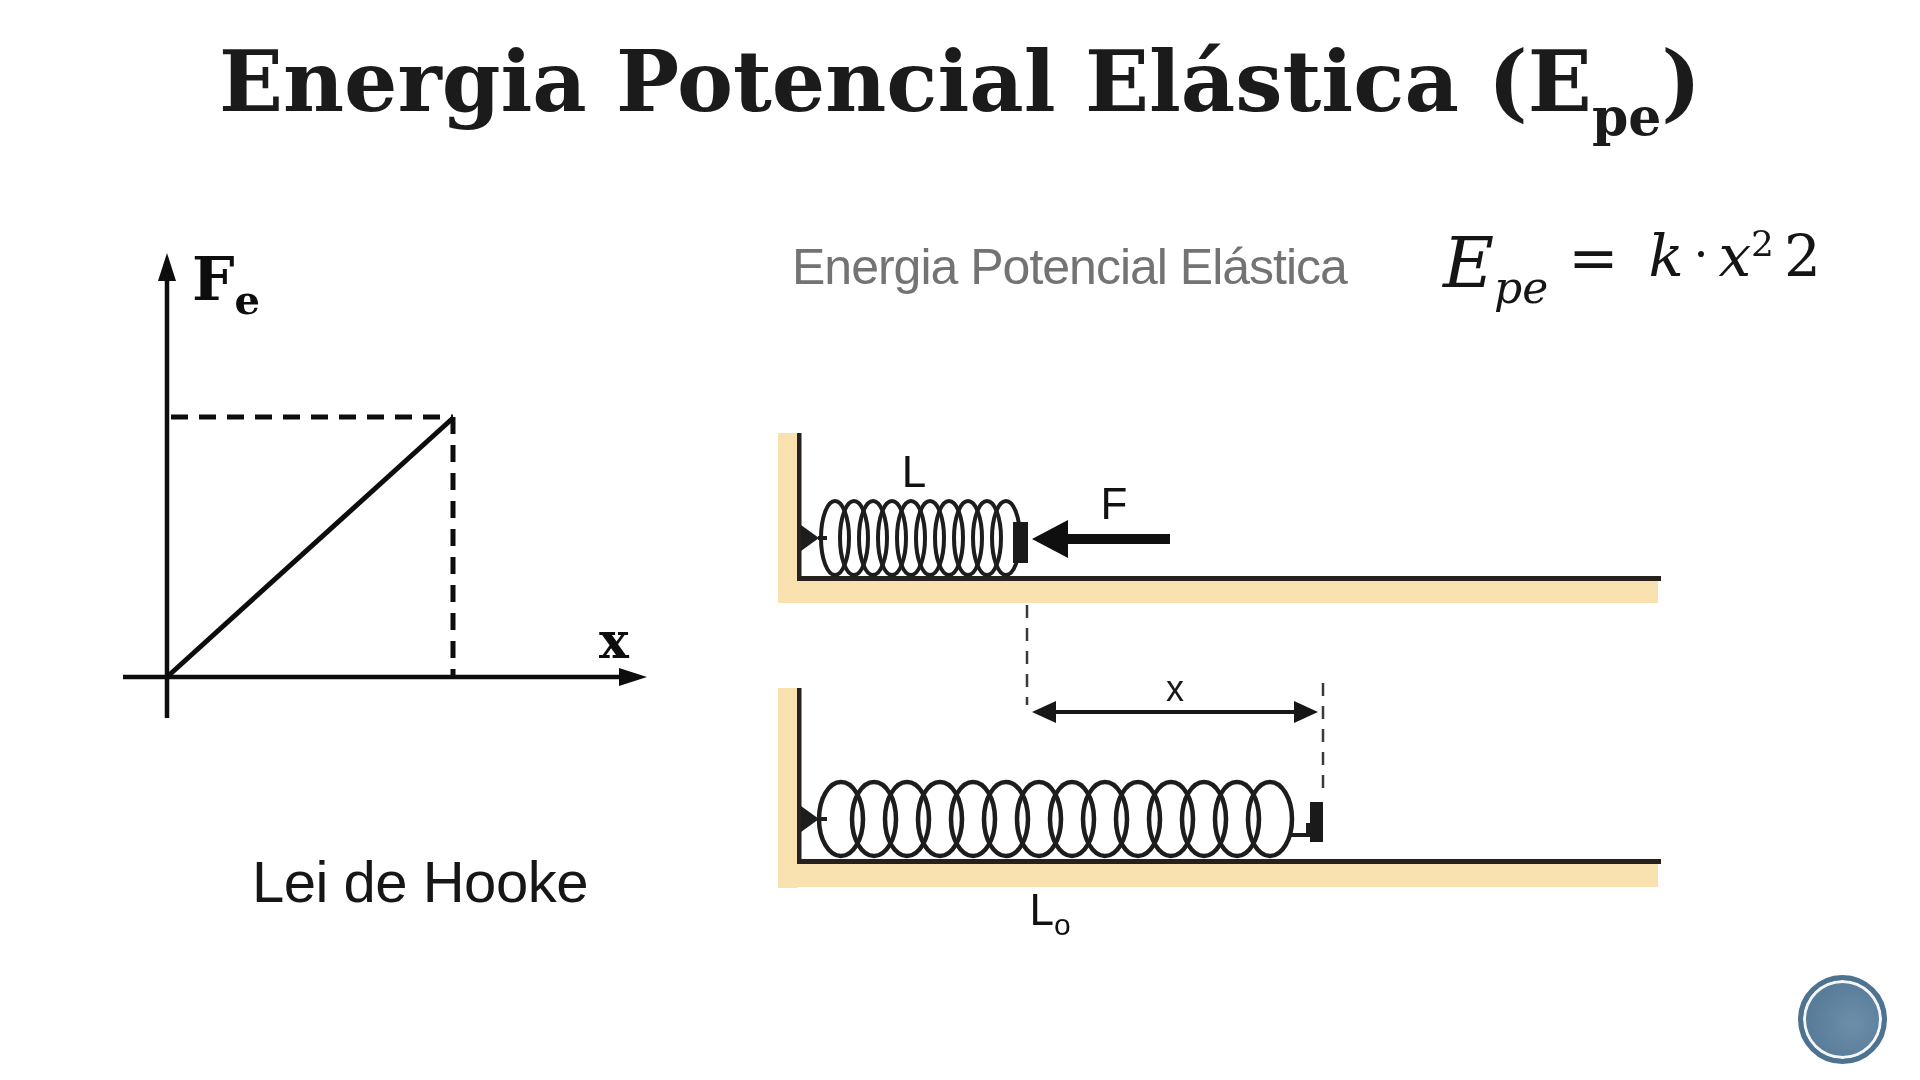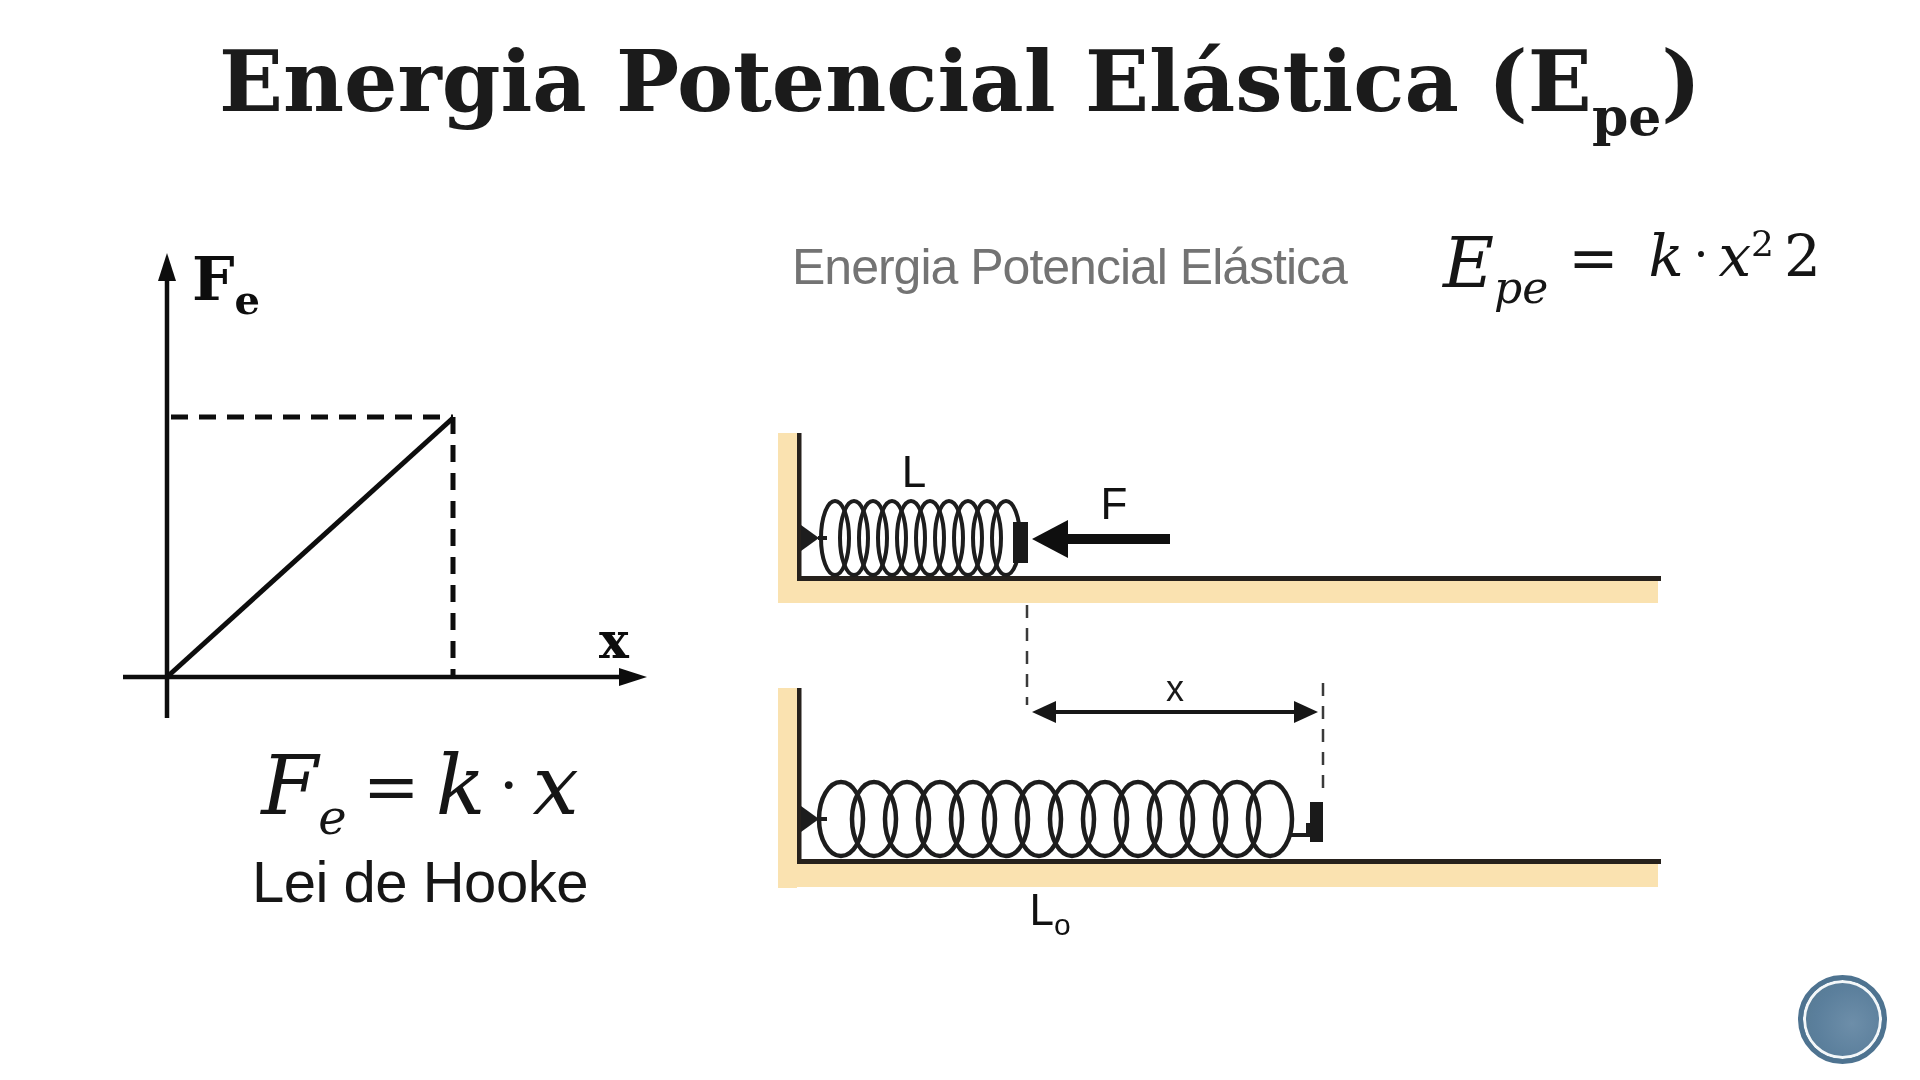--- a/index.html
+++ b/index.html
@@ -66,21 +66,20 @@
 
     <line x1="76" y1="232" x2="358" y2="232" stroke="#0d0d0d" stroke-width="5" stroke-dasharray="17 11"></line>
     <line x1="358" y1="232" x2="358" y2="490" stroke="#0d0d0d" stroke-width="5" stroke-dasharray="17 11"></line>
 
     <line x1="72" y1="492" x2="358" y2="233" stroke="#0d0d0d" stroke-width="5"></line>
 
     <text x="97" y="115" font-family="DejaVu Serif, serif" font-weight="700" font-size="60" fill="#0d0d0d"><tspan>F</tspan><tspan font-size="40" dy="14">e</tspan></text>
     <text x="504" y="473" font-family="DejaVu Serif, serif" font-weight="700" font-size="50" fill="#0d0d0d">x</text>
   </svg>
 
-  <div class="hooke-formula"><span class="mi">F</span><sub>e</sub><span class="mo">=</span><span class="mi">k</span><span class="mdot">·</span><span class="mi">x</span></div>
   <div class="hooke-caption">Lei de Hooke</div>
 
   <div class="epe-heading">Energia Potencial Elástica</div>
 
   <div class="epe-formula">
     <span class="lhs"><span>E</span><sub>pe</sub></span>
     <span class="eq">=</span>
     <span class="frac">
       <span class="num"><span>k</span><span class="ndot">·</span><span>x</span><sup>2</sup></span>
       <span class="bar"></span>

